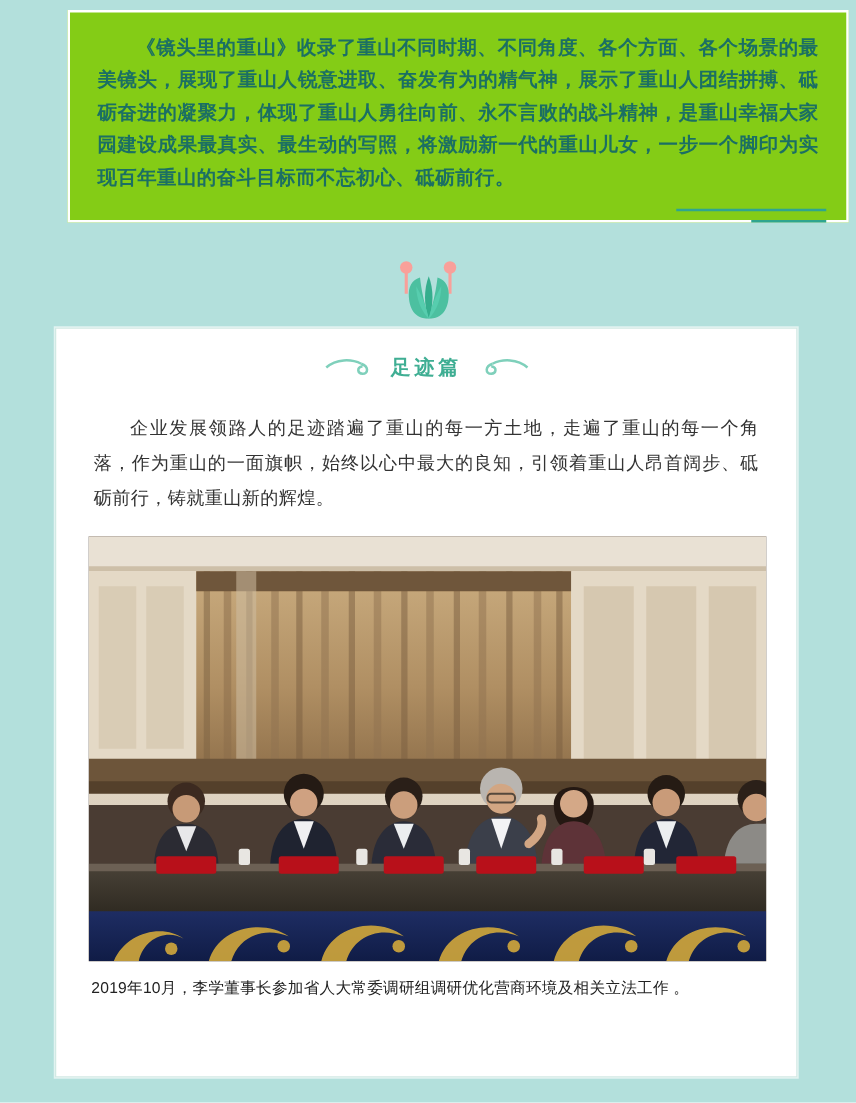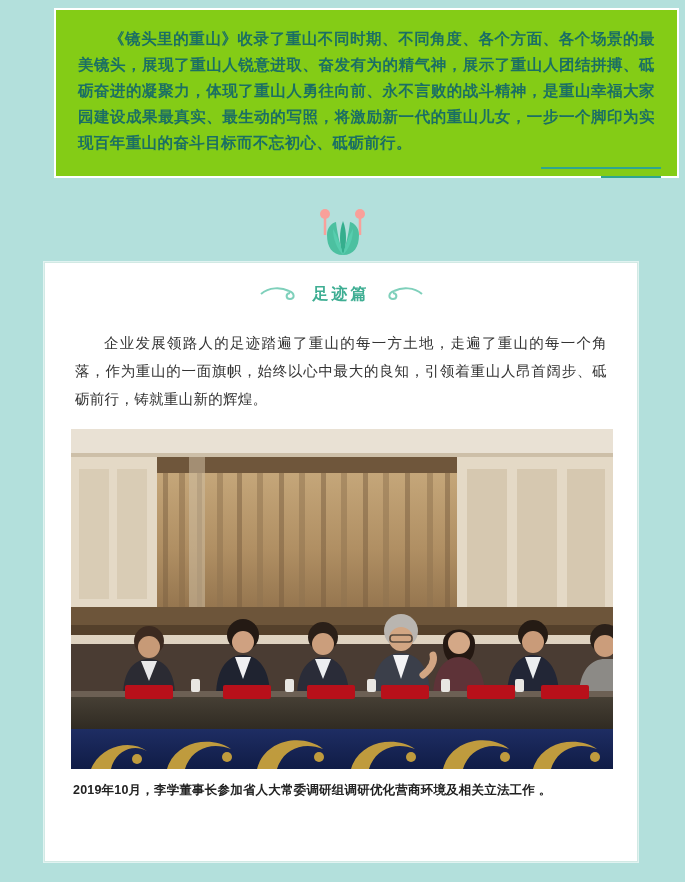--- a/index.html
+++ b/index.html
@@ -116,21 +116,21 @@
     position: relative;
     overflow: hidden;
     background: #4a3c33;
   }
   .photo-svg { display: block; }
 
   .caption {
     margin: 12px 28px 0 28px;
     color: #222222;
     font-size: 12.5px;
-    font-weight: bold;
+    font-weight: normal;
     line-height: 18px;
     letter-spacing: 0.2px;
   }
 </style>
 </head>
 <body>
 
 <div class="intro-panel">
   <div class="intro-panel-inner">
     <div class="intro-text">《镜头里的重山》收录了重山不同时期、不同角度、各个方面、各个场景的最美镜头，展现了重山人锐意进取、奋发有为的精气神，展示了重山人团结拼搏、砥砺奋进的凝聚力，体现了重山人勇往向前、永不言败的战斗精神，是重山幸福大家园建设成果最真实、最生动的写照，将激励新一代的重山儿女，一步一个脚印为实现百年重山的奋斗目标而不忘初心、砥砺前行。</div>

